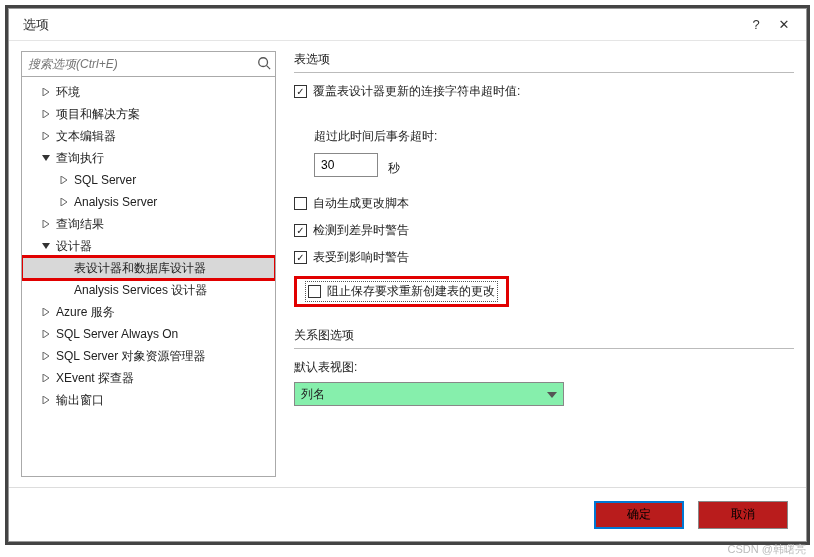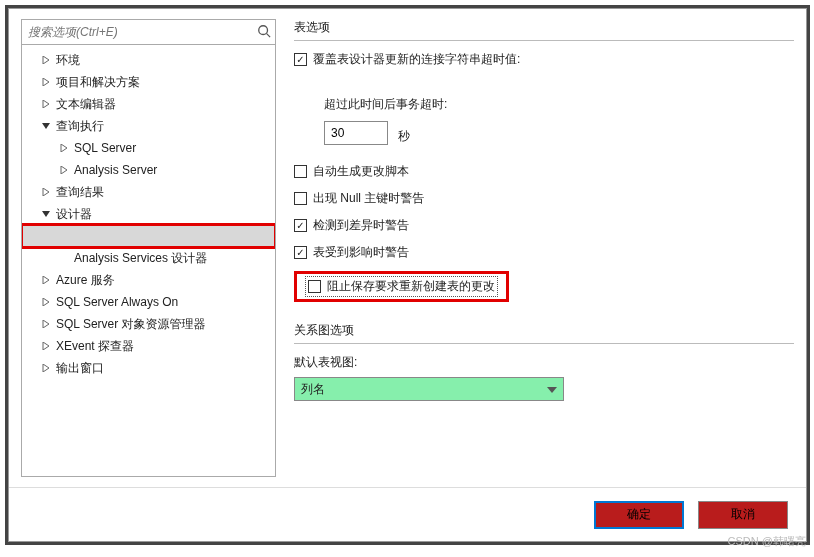--- a/index.html
+++ b/index.html
@@ -21,41 +21,46 @@
     .pad0 { padding-left: 18px; }
     .pad1 { padding-left: 36px; }
     .selected { background: #d8d8d8; }
     .highlight-red { outline: 3px solid #e10000; outline-offset: -1px; }
     .right { flex: 1; display: flex; flex-direction: column; font-size: 12px; color: #222; }
     .group-title { font-size: 12px; color: #222; }
     .group-line { border: none; border-top: 1px solid #bbb; margin-top: 4px; margin-bottom: 10px; }
     .check-row { display: flex; align-items: center; margin-bottom: 10px; }
     .checkbox { width: 13px; height: 13px; border: 1px solid #333; margin-right: 6px; display: inline-flex; align-items: center; justify-content: center; font-size: 10px; line-height: 1; }
     .checkbox.checked::before { content: "✓"; }
-    .indent-block { margin-left: 30px; margin-bottom: 18px; margin-top: 18px; }
+    .indent-block { margin-left: 20px; margin-bottom: 18px; margin-top: 18px; }
     .timeout-row { display: flex; align-items: flex-end; margin-top: 8px; }
     .num-input { width: 64px; height: 24px; border: 1px solid #888; padding: 0 6px; font-size: 12px; }
     .sec-label { margin-left: 10px; }
     .prevent-row { display: inline-flex; align-items: center; border: 1px dotted #555; padding: 1px 2px; }
     .highlight-red-box { border: 3px solid #e10000; display: inline-block; padding: 2px 8px; }
     .group2 { margin-top: 20px; }
     .select-row { margin-top: 6px; }
     .select { width: 270px; height: 24px; border: 1px solid #888; display: flex; align-items: center; padding: 0 6px; justify-content: space-between; background: #86efac; }
     .footer { height: 54px; border-top: 1px solid #ddd; display: flex; align-items: center; justify-content: flex-end; padding: 0 18px; gap: 14px; }
     .btn { width: 90px; height: 28px; border: 1px solid #888; background: #b91c1c; font-size: 12px; display: flex; align-items: center; justify-content: center; }
     .btn.primary { border: 2px solid #0078d4; }
-    .watermark { position: absolute; bottom: 8px; right: 8px; font-size: 11px; color: #bbb; }
+    .watermark { position: absolute; bottom: 0; right: 8px; font-size: 11px; color: #bbb; }
     svg.tri-right { width: 8px; height: 8px; }
     svg.tri-down { width: 8px; height: 8px; }
   </style>
 </head>
 <body>
 
 <div class="outer-border">
 <div class="dialog">
+  <div class="titlebar">
+    <div class="titlebar-title">选项</div>
+    <div class="titlebar-btn">?</div>
+    <div class="titlebar-btn">✕</div>
+  </div>
   <div class="body">
     <div class="main">
       <div class="left">
         <div class="search-wrap">
           <input class="search-input" placeholder="搜索选项(Ctrl+E)" style="">
           <span class="search-icon">
             <svg width="14" height="14" viewBox="0 0 16 16">
                   <circle cx="7" cy="7" r="5" stroke="#555" stroke-width="1.5" fill="none"></circle>
                   <line x1="11" y1="11" x2="15" y2="15" stroke="#555" stroke-width="1.5"></line>
                 </svg>
@@ -121,20 +126,21 @@
           <div class="tree-node pad0">
                 <span class="arrow">
                   <svg class="tri-down">
                     <path d="M0 1 L8 1 L4 7 Z" fill="#333"></path>
                   </svg>
                 </span>
                 <span>设计器</span>
               </div>
           <div class="tree-node pad1 selected highlight-red">
                 <span class="arrow"></span>
+                <span>表设计器和数据库设计器</span>
               </div>
           <div class="tree-node pad1">
                 <span class="arrow"></span>
                 <span>Analysis Services 设计器</span>
               </div>
           <div class="tree-node pad0">
                 <span class="arrow">
                   <svg class="tri-right">
                     <path d="M1 0 L7 4 L1 8 Z" fill="none" stroke="#666"></path>
                   </svg>
@@ -185,24 +191,20 @@
         <div class="indent-block">
           <div>超过此时间后事务超时:</div>
           <div class="timeout-row">
             <input class="num-input" value="30" style="">
             <span class="sec-label">秒</span>
           </div>
         </div>
         <div class="check-row">
           <span class="checkbox"></span>
           <span>自动生成更改脚本</span>
-        </div>
-        <div class="check-row">
-          <span class="checkbox"></span>
-          <span>出现 Null 主键时警告</span>
         </div>
         <div class="check-row">
           <span class="checkbox checked"></span>
           <span>检测到差异时警告</span>
         </div>
         <div class="check-row">
           <span class="checkbox checked"></span>
           <span>表受到影响时警告</span>
         </div>
         <div>

